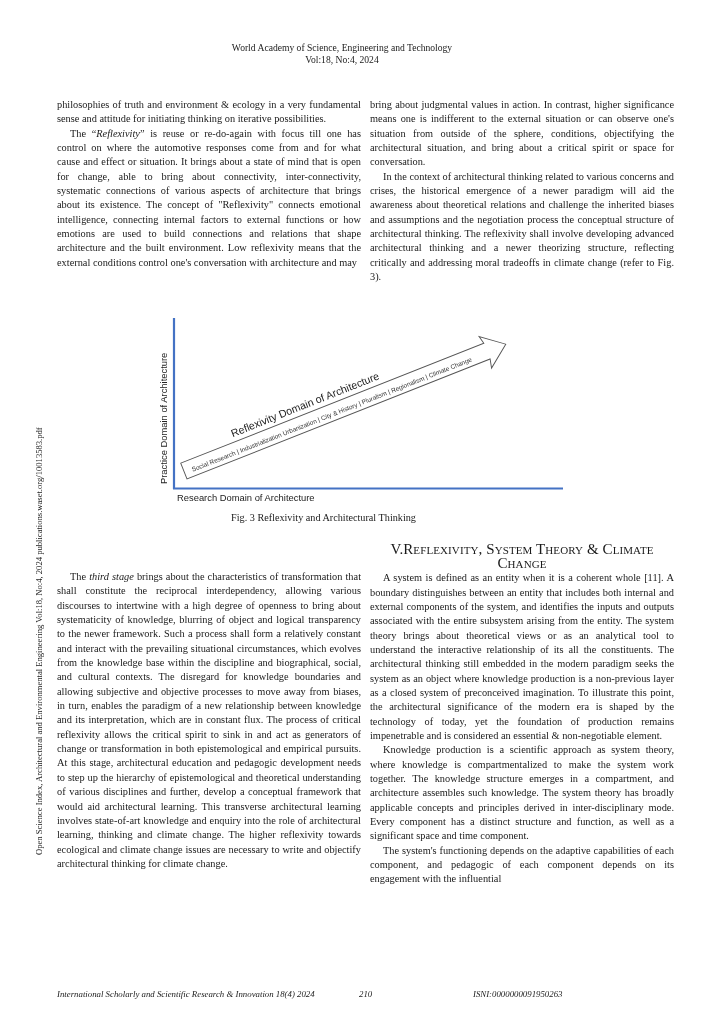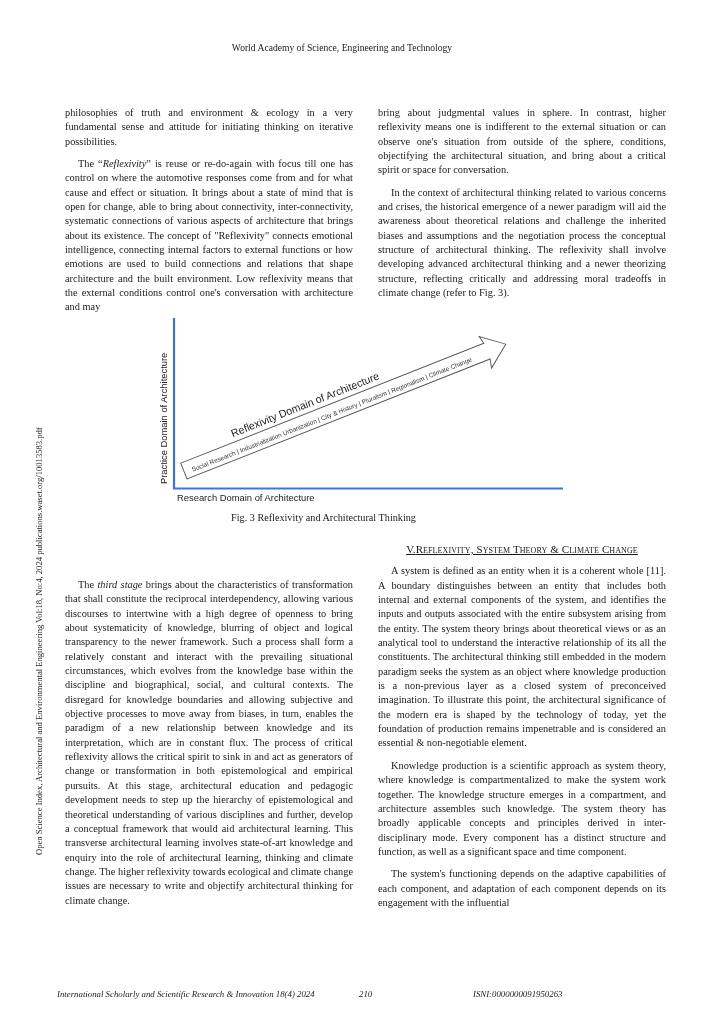--- a/index.html
+++ b/index.html
@@ -4,51 +4,52 @@
 <style>
   html, body { margin: 0; padding: 0; background: #ffffff; }
   body { width: 724px; height: 1023px; position: relative; overflow: hidden;
          font-family: "Liberation Serif", "DejaVu Serif", serif; color: #1a1a1a; }
   .header { position: absolute; top: 42px; left: 0; width: 684px; text-align: center;
             font-size: 9.6px; line-height: 12.2px; }
   .sidebar { position: absolute; left: 34px; top: 855px; transform-origin: 0 0;
              transform: rotate(-90deg); white-space: nowrap; font-size: 8.6px; width: 620px; }
   .col { position: absolute; width: 304px; font-size: 10.35px; line-height: 14.35px;
          text-align: justify; }
-  .col p { margin: 8px; text-indent: 0; }
+  .col p { margin: 0; text-indent: 0; }
   .col p.ind { text-indent: 13px; }
   .col-l-top { left: 57px; top: 98px; }
   .col-r-top { left: 370px; top: 98px; }
   .col-l-bot { left: 57px; top: 570px; }
   .col-r-bot { left: 370px; top: 542px; }
-  .sec-title { text-align: center; font-size: 11px; margin: 0 0 0.5px 0; letter-spacing: 0.1px; text-decoration: underline; }
+  .sec-title { text-align: center; font-size: 15px; margin: 0 0 0.5px 0; letter-spacing: 0.1px; }
   .sec-title .sc { font-variant: small-caps; }
   .figure { position: absolute; left: 150px; top: 312px; width: 420px; height: 200px; }
   .caption { position: absolute; top: 512px; left: 0; width: 647px; text-align: center;
              font-size: 10.2px; }
   .footer { position: absolute; top: 989px; left: 57px; font-size: 8.8px; width: 620px; }
   .footer span { position: absolute; white-space: nowrap; font-style: italic; }
   .fig-sans { font-family: "Liberation Sans", "DejaVu Sans", sans-serif; }
 </style>
 </head>
 <body>
 
 <div class="header">
   <div>World Academy of Science, Engineering and Technology</div>
+  <div>Vol:18, No:4, 2024</div>
 </div>
 
 <div class="sidebar">Open Science Index, Architectural and Environmental Engineering Vol:18, No:4, 2024 publications.waset.org/10013583.pdf</div>
 
 <div class="col col-l-top">
   <p>philosophies of truth and environment &amp; ecology in a very fundamental sense and attitude for initiating thinking on iterative possibilities.</p>
   <p class="ind"><span>The “</span><em>Reflexivity</em><span>” is reuse or re-do-again with focus till one has control on where the automotive responses come from and for what cause and effect or situation. It brings about a state of mind that is open for change, able to bring about connectivity, inter-connectivity, systematic connections of various aspects of architecture that brings about its existence. The concept of "Reflexivity" connects emotional intelligence, connecting internal factors to external functions or how emotions are used to build connections and relations that shape architecture and the built environment. Low reflexivity means that the external conditions control one's conversation with architecture and may</span></p>
 </div>
 
 <div class="col col-r-top">
-  <p>bring about judgmental values in sphere. In contrast, higher reflexivity means one is indifferent to the external situation or can observe one's situation from outside of the sphere, conditions, objectifying the architectural situation, and bring about a critical spirit or space for conversation.</p>
+  <p>bring about judgmental values in action. In contrast, higher significance means one is indifferent to the external situation or can observe one's situation from outside of the sphere, conditions, objectifying the architectural situation, and bring about a critical spirit or space for conversation.</p>
   <p class="ind">In the context of architectural thinking related to various concerns and crises, the historical emergence of a newer paradigm will aid the awareness about theoretical relations and challenge the inherited biases and assumptions and the negotiation process the conceptual structure of architectural thinking. The reflexivity shall involve developing advanced architectural thinking and a newer theorizing structure, reflecting critically and addressing moral tradeoffs in climate change (refer to Fig. 3).</p>
 </div>
 
 <div class="figure">
   <svg width="420" height="200" viewBox="0 0 420 200">
 
     <line x1="24" y1="6" x2="24" y2="177" stroke="#4472C4" stroke-width="2.2"></line>
     <line x1="23" y1="176.5" x2="413" y2="176.5" stroke="#4472C4" stroke-width="2.2"></line>
 
     <g transform="translate(37,167) rotate(-21.6)">
@@ -66,20 +67,20 @@
 <div class="caption">Fig. 3 Reflexivity and Architectural Thinking</div>
 
 <div class="col col-l-bot">
   <p class="ind"><span>The </span><em>third stage</em><span> brings about the characteristics of transformation that shall constitute the reciprocal interdependency, allowing various discourses to intertwine with a high degree of openness to bring about systematicity of knowledge, blurring of object and logical transparency to the newer framework. Such a process shall form a relatively constant and interact with the prevailing situational circumstances, which evolves from the knowledge base within the discipline and biographical, social, and cultural contexts. The disregard for knowledge boundaries and allowing subjective and objective processes to move away from biases, in turn, enables the paradigm of a new relationship between knowledge and its interpretation, which are in constant flux. The process of critical reflexivity allows the critical spirit to sink in and act as generators of change or transformation in both epistemological and empirical pursuits. At this stage, architectural education and pedagogic development needs to step up the hierarchy of epistemological and theoretical understanding of various disciplines and further, develop a conceptual framework that would aid architectural learning. This transverse architectural learning involves state-of-art knowledge and enquiry into the role of architectural learning, thinking and climate change. The higher reflexivity towards ecological and climate change issues are necessary to write and objectify architectural thinking for climate change.</span></p>
 </div>
 
 <div class="col col-r-bot">
   <div class="sec-title"><span>V.</span><span class="sc">Reflexivity, System Theory &amp; Climate Change</span></div>
   <p class="ind">A system is defined as an entity when it is a coherent whole [11]. A boundary distinguishes between an entity that includes both internal and external components of the system, and identifies the inputs and outputs associated with the entire subsystem arising from the entity. The system theory brings about theoretical views or as an analytical tool to understand the interactive relationship of its all the constituents. The architectural thinking still embedded in the modern paradigm seeks the system as an object where knowledge production is a non-previous layer as a closed system of preconceived imagination. To illustrate this point, the architectural significance of the modern era is shaped by the technology of today, yet the foundation of production remains impenetrable and is considered an essential &amp; non-negotiable element.</p>
   <p class="ind">Knowledge production is a scientific approach as system theory, where knowledge is compartmentalized to make the system work together. The knowledge structure emerges in a compartment, and architecture assembles such knowledge. The system theory has broadly applicable concepts and principles derived in inter-disciplinary mode. Every component has a distinct structure and function, as well as a significant space and time component.</p>
-  <p class="ind">The system's functioning depends on the adaptive capabilities of each component, and adaptation of each component depends on its engagement with the influential</p>
+  <p class="ind">The system's functioning depends on the adaptive capabilities of each component, and pedagogic of each component depends on its engagement with the influential</p>
 </div>
 
 <div class="footer">
   <span style="left:0">International Scholarly and Scientific Research &amp; Innovation 18(4) 2024</span>
   <span style="left:302px">210</span>
   <span style="left:416px">ISNI:0000000091950263</span>
 </div>
 
 </body></html>

